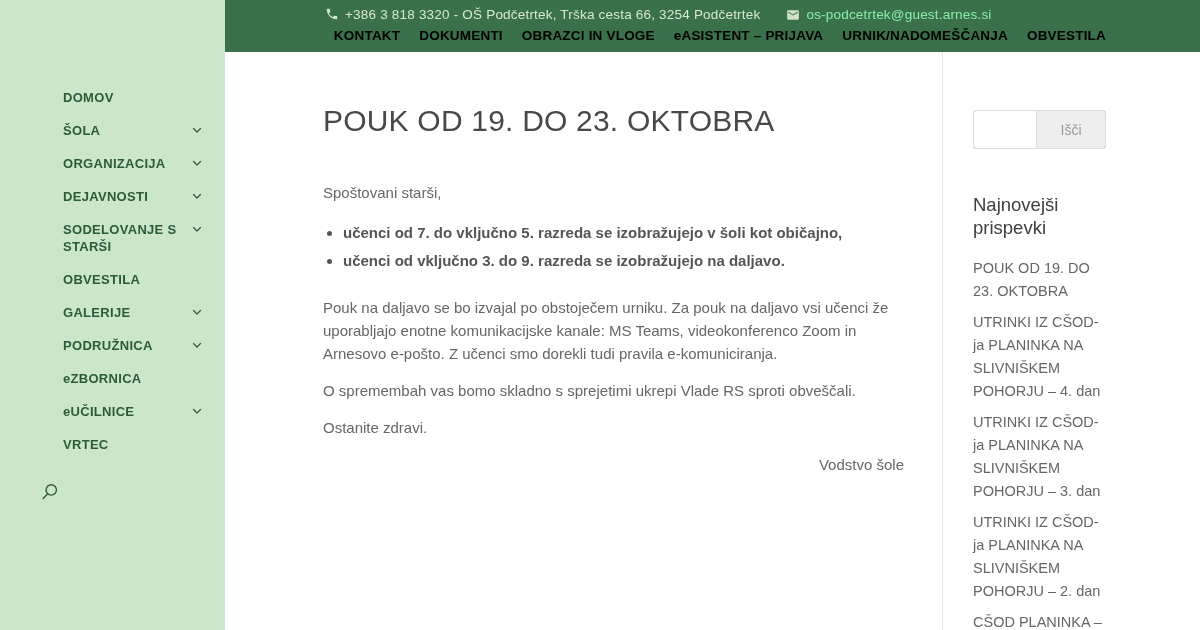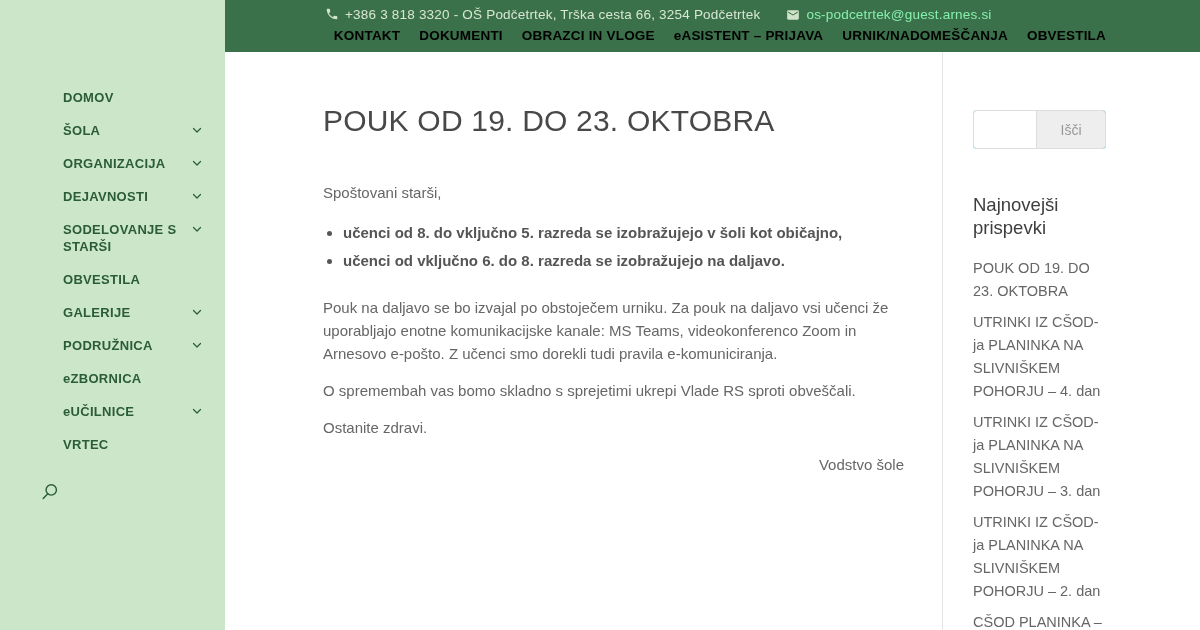--- a/index.html
+++ b/index.html
@@ -167,22 +167,22 @@
     </span>
   </aside>
 
   <div class="vdivider"></div>
 
   <main class="article">
     <h1>POUK OD 19. DO 23. OKTOBRA</h1>
     <div class="body-copy">
       <p>Spoštovani starši,</p>
       <ul>
-        <li>učenci od 8. do vključno 5. razreda se izobražujejo v šoli kot običajno,</li>
-        <li>učenci od vključno 6. do 8. razreda se izobražujejo na daljavo.</li>
+        <li>učenci od 7. do vključno 5. razreda se izobražujejo v šoli kot običajno,</li>
+        <li>učenci od vključno 3. do 9. razreda se izobražujejo na daljavo.</li>
       </ul>
       <p><span>Pouk na daljavo se bo izvajal po obstoječem urniku. Za pouk na daljavo vsi učenci že uporabljajo enotne komunikacijske kanale: MS Teams, videokonferenco Zoom in Arnesovo e-pošto. Z učenci smo dorekli tudi pravila e-komuniciranja.</span><br>
         </p>
       <p>O spremembah vas bomo skladno s sprejetimi ukrepi Vlade RS sproti obveščali.</p>
       <p>Ostanite zdravi.</p>
       <p class="signature">Vodstvo šole</p>
     </div>
   </main>
 
   <aside class="right-sidebar">

